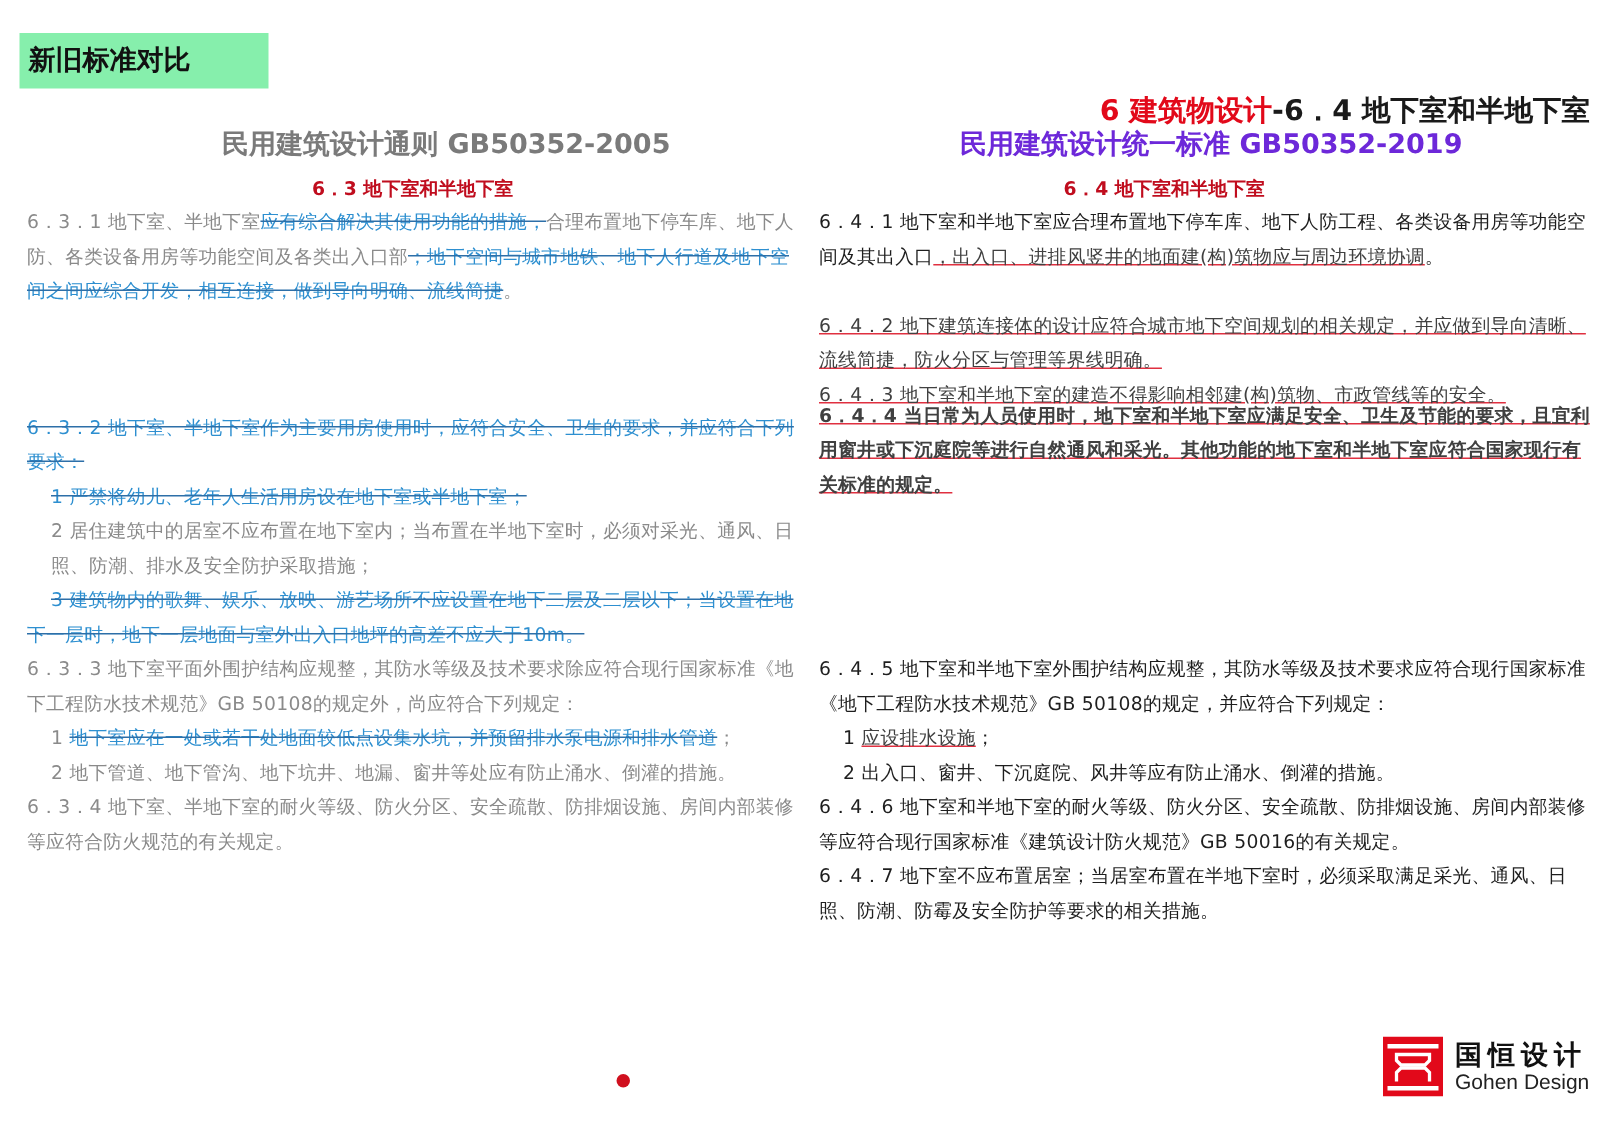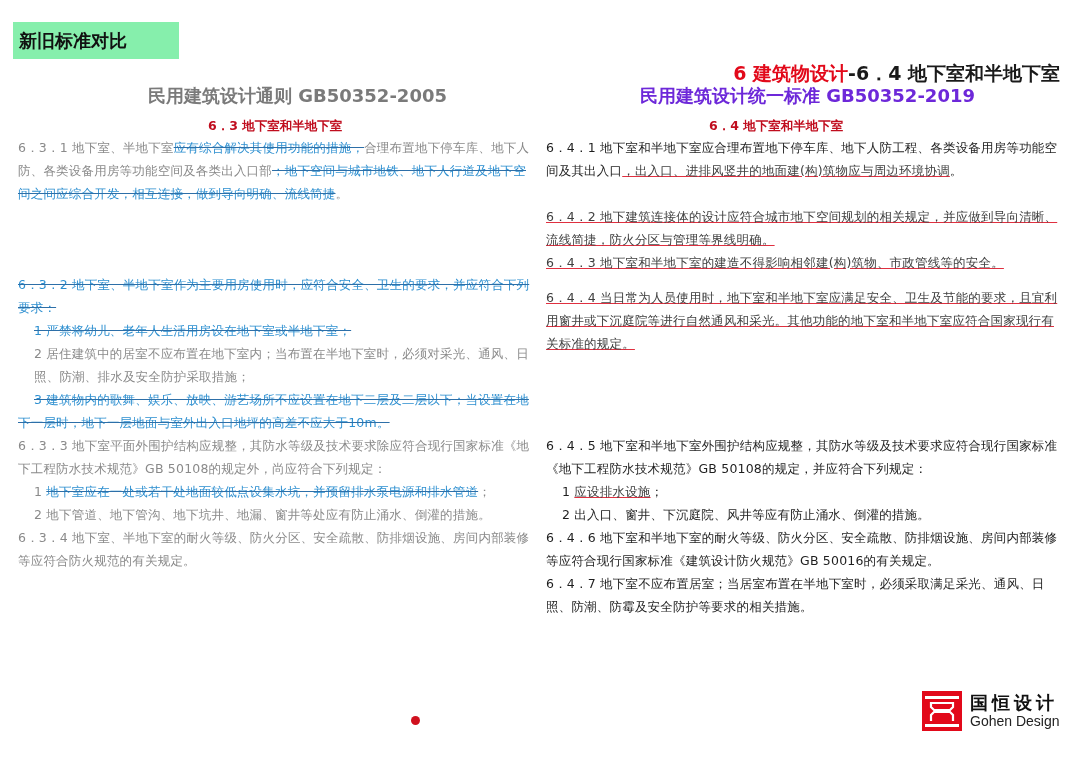--- a/index.html
+++ b/index.html
@@ -102,21 +102,21 @@
 <div class="right">
   <div class="para" style="left:546px; top:136px; width:514px;">
     <span>6．4．1 地下室和半地下室应合理布置地下停车库、地下人防工程、各类设备用房等功能空间及其出入口</span><span class="ins">，出入口、进排风竖井的地面建(构)筑物应与周边环境协调</span><span>。</span>
   </div>
   <div class="para" style="left:546px; top:205px; width:514px;">
     <span class="ins">6．4．2 地下建筑连接体的设计应符合城市地下空间规划的相关规定，并应做到导向清晰、流线简捷，防火分区与管理等界线明确。</span>
   </div>
   <div class="para" style="left:546px; top:251px; width:514px;">
     <span class="ins">6．4．3 地下室和半地下室的建造不得影响相邻建(构)筑物、市政管线等的安全。</span>
   </div>
-  <div class="para" style="left:546px; top:286px; width:514px;">
+  <div class="para" style="left:546px; top:265px; width:514px;font-weight:bold;">
     <span class="ins">6．4．4 当日常为人员使用时，地下室和半地下室应满足安全、卫生及节能的要求，且宜利用窗井或下沉庭院等进行自然通风和采光。其他功能的地下室和半地下室应符合国家现行有关标准的规定。</span>
   </div>
   <div class="para" style="left:546px; top:434px; width:514px;">
     <span>6．4．5 地下室和半地下室外围护结构应规整，其防水等级及技术要求应符合现行国家标准《地下工程防水技术规范》GB 50108的规定，并应符合下列规定：</span>
   </div>
   <div class="para" style="left:562px; top:480px; width:500px;">
     <span>1 </span><span class="ins">应设排水设施</span><span>；</span>
   </div>
   <div class="para" style="left:562px; top:503px; width:500px;">
     <span>2 出入口、窗井、下沉庭院、风井等应有防止涌水、倒灌的措施。</span>

